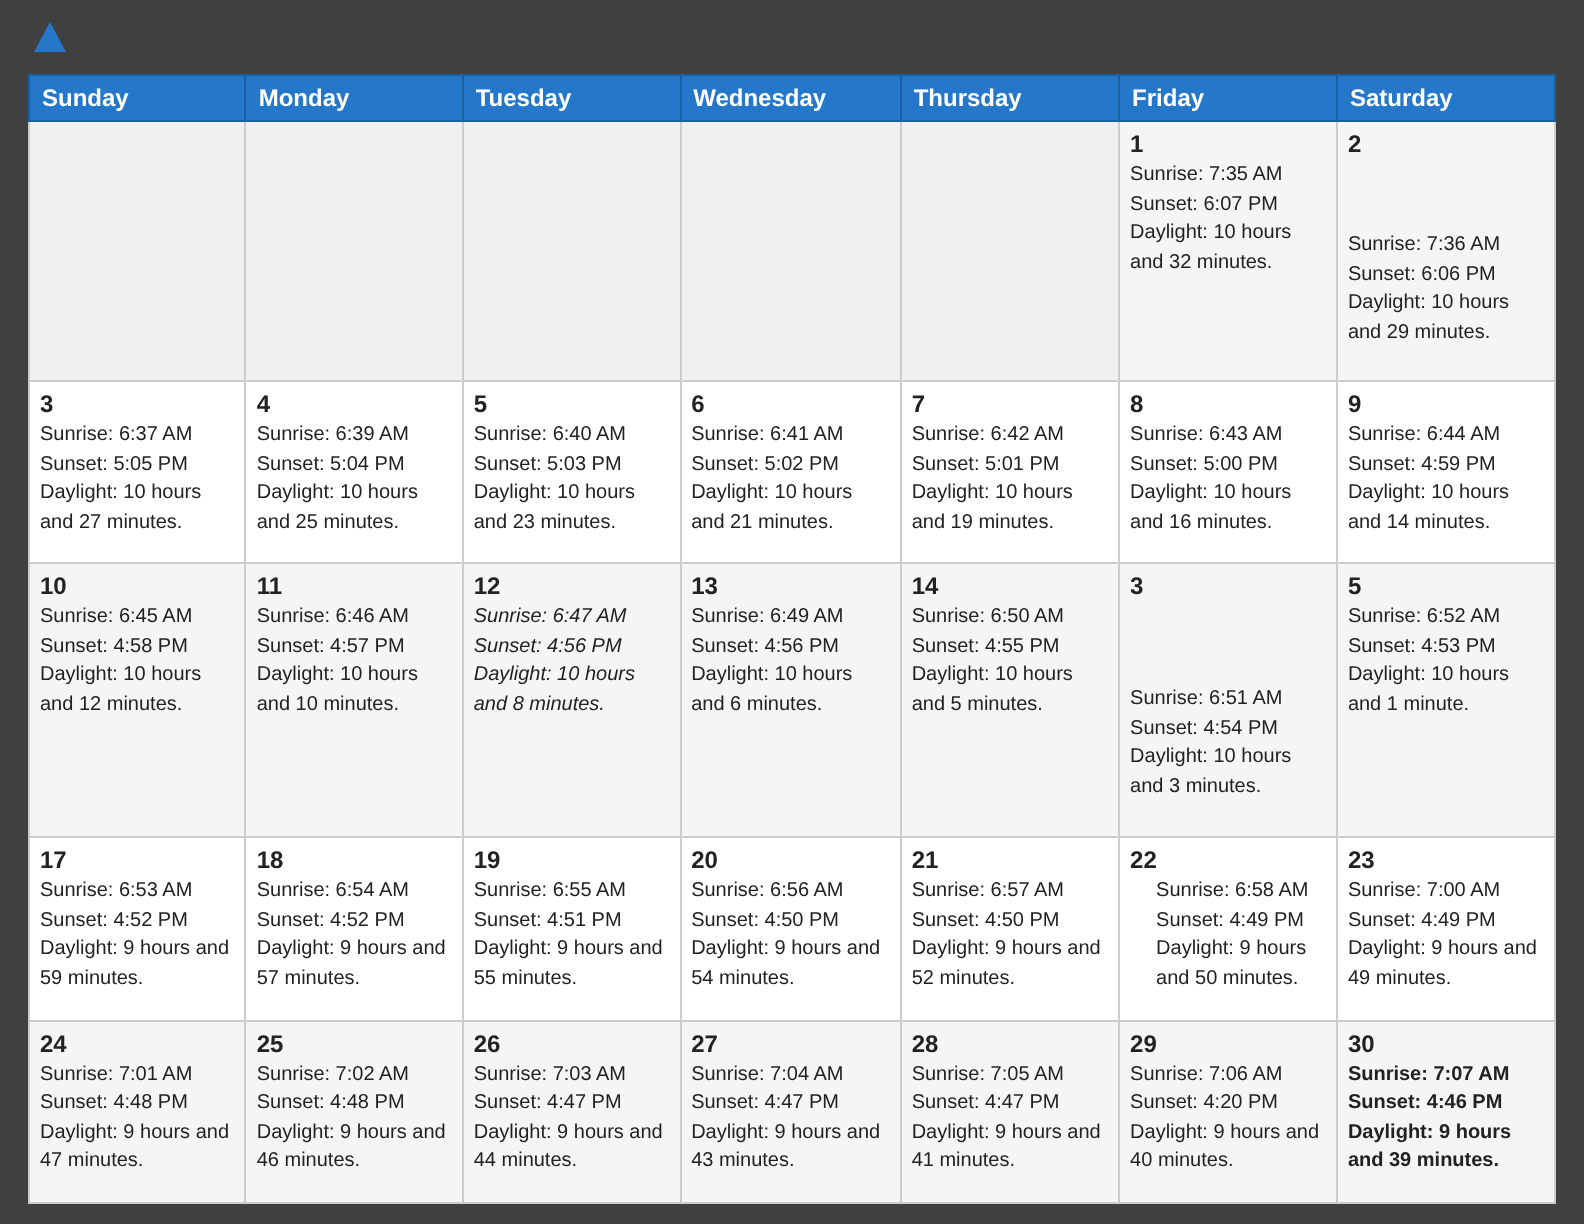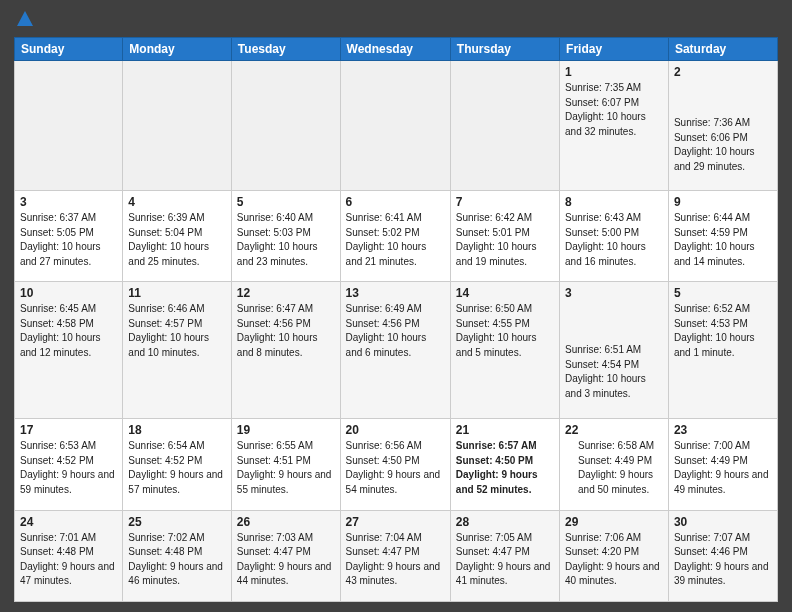--- a/index.html
+++ b/index.html
@@ -208,21 +208,21 @@
 Daylight: 10 hours and 12 minutes.</div>
           </td>
           <td>
             <span class="day-number">11</span>
             <div class="day-info" style="white-space: pre-line;">Sunrise: 6:46 AM
 Sunset: 4:57 PM
 Daylight: 10 hours and 10 minutes.</div>
           </td>
           <td>
             <span class="day-number">12</span>
-            <div class="day-info" style="white-space: pre-line;">Sunrise: 6:47 AM
+            <div class="day-info" style="white-space: pre-line; font-style: italic;">Sunrise: 6:47 AM
 Sunset: 4:56 PM
 Daylight: 10 hours and 8 minutes.</div>
           </td>
           <td>
             <span class="day-number">13</span>
             <div class="day-info" style="white-space: pre-line;">Sunrise: 6:49 AM
 Sunset: 4:56 PM
 Daylight: 10 hours and 6 minutes.</div>
           </td>
           <td>
@@ -264,21 +264,21 @@
 Daylight: 9 hours and 55 minutes.</div>
           </td>
           <td>
             <span class="day-number">20</span>
             <div class="day-info" style="white-space: pre-line;">Sunrise: 6:56 AM
 Sunset: 4:50 PM
 Daylight: 9 hours and 54 minutes.</div>
           </td>
           <td>
             <span class="day-number">21</span>
-            <div class="day-info" style="white-space: pre-line; font-weight: bold;">Sunrise: 6:57 AM
+            <div class="day-info" style="white-space: pre-line;">Sunrise: 6:57 AM
 Sunset: 4:50 PM
 Daylight: 9 hours and 52 minutes.</div>
           </td>
           <td>
             <span class="day-number">22</span>
             <div class="day-info" style="white-space: pre-line; margin-left: 13px;">Sunrise: 6:58 AM
 Sunset: 4:49 PM
 Daylight: 9 hours and 50 minutes.</div>
           </td>
           <td>
@@ -320,20 +320,20 @@
 Daylight: 9 hours and 41 minutes.</div>
           </td>
           <td>
             <span class="day-number">29</span>
             <div class="day-info" style="white-space: pre-line;">Sunrise: 7:06 AM
 Sunset: 4:20 PM
 Daylight: 9 hours and 40 minutes.</div>
           </td>
           <td>
             <span class="day-number">30</span>
-            <div class="day-info" style="white-space: pre-line;">Sunrise: 7:07 AM
+            <div class="day-info" style="white-space: pre-line; font-weight: bold;">Sunrise: 7:07 AM
 Sunset: 4:46 PM
 Daylight: 9 hours and 39 minutes.</div>
           </td>
         </tr>
       </tbody>
   </table>
 </div>
 
 </body></html>

